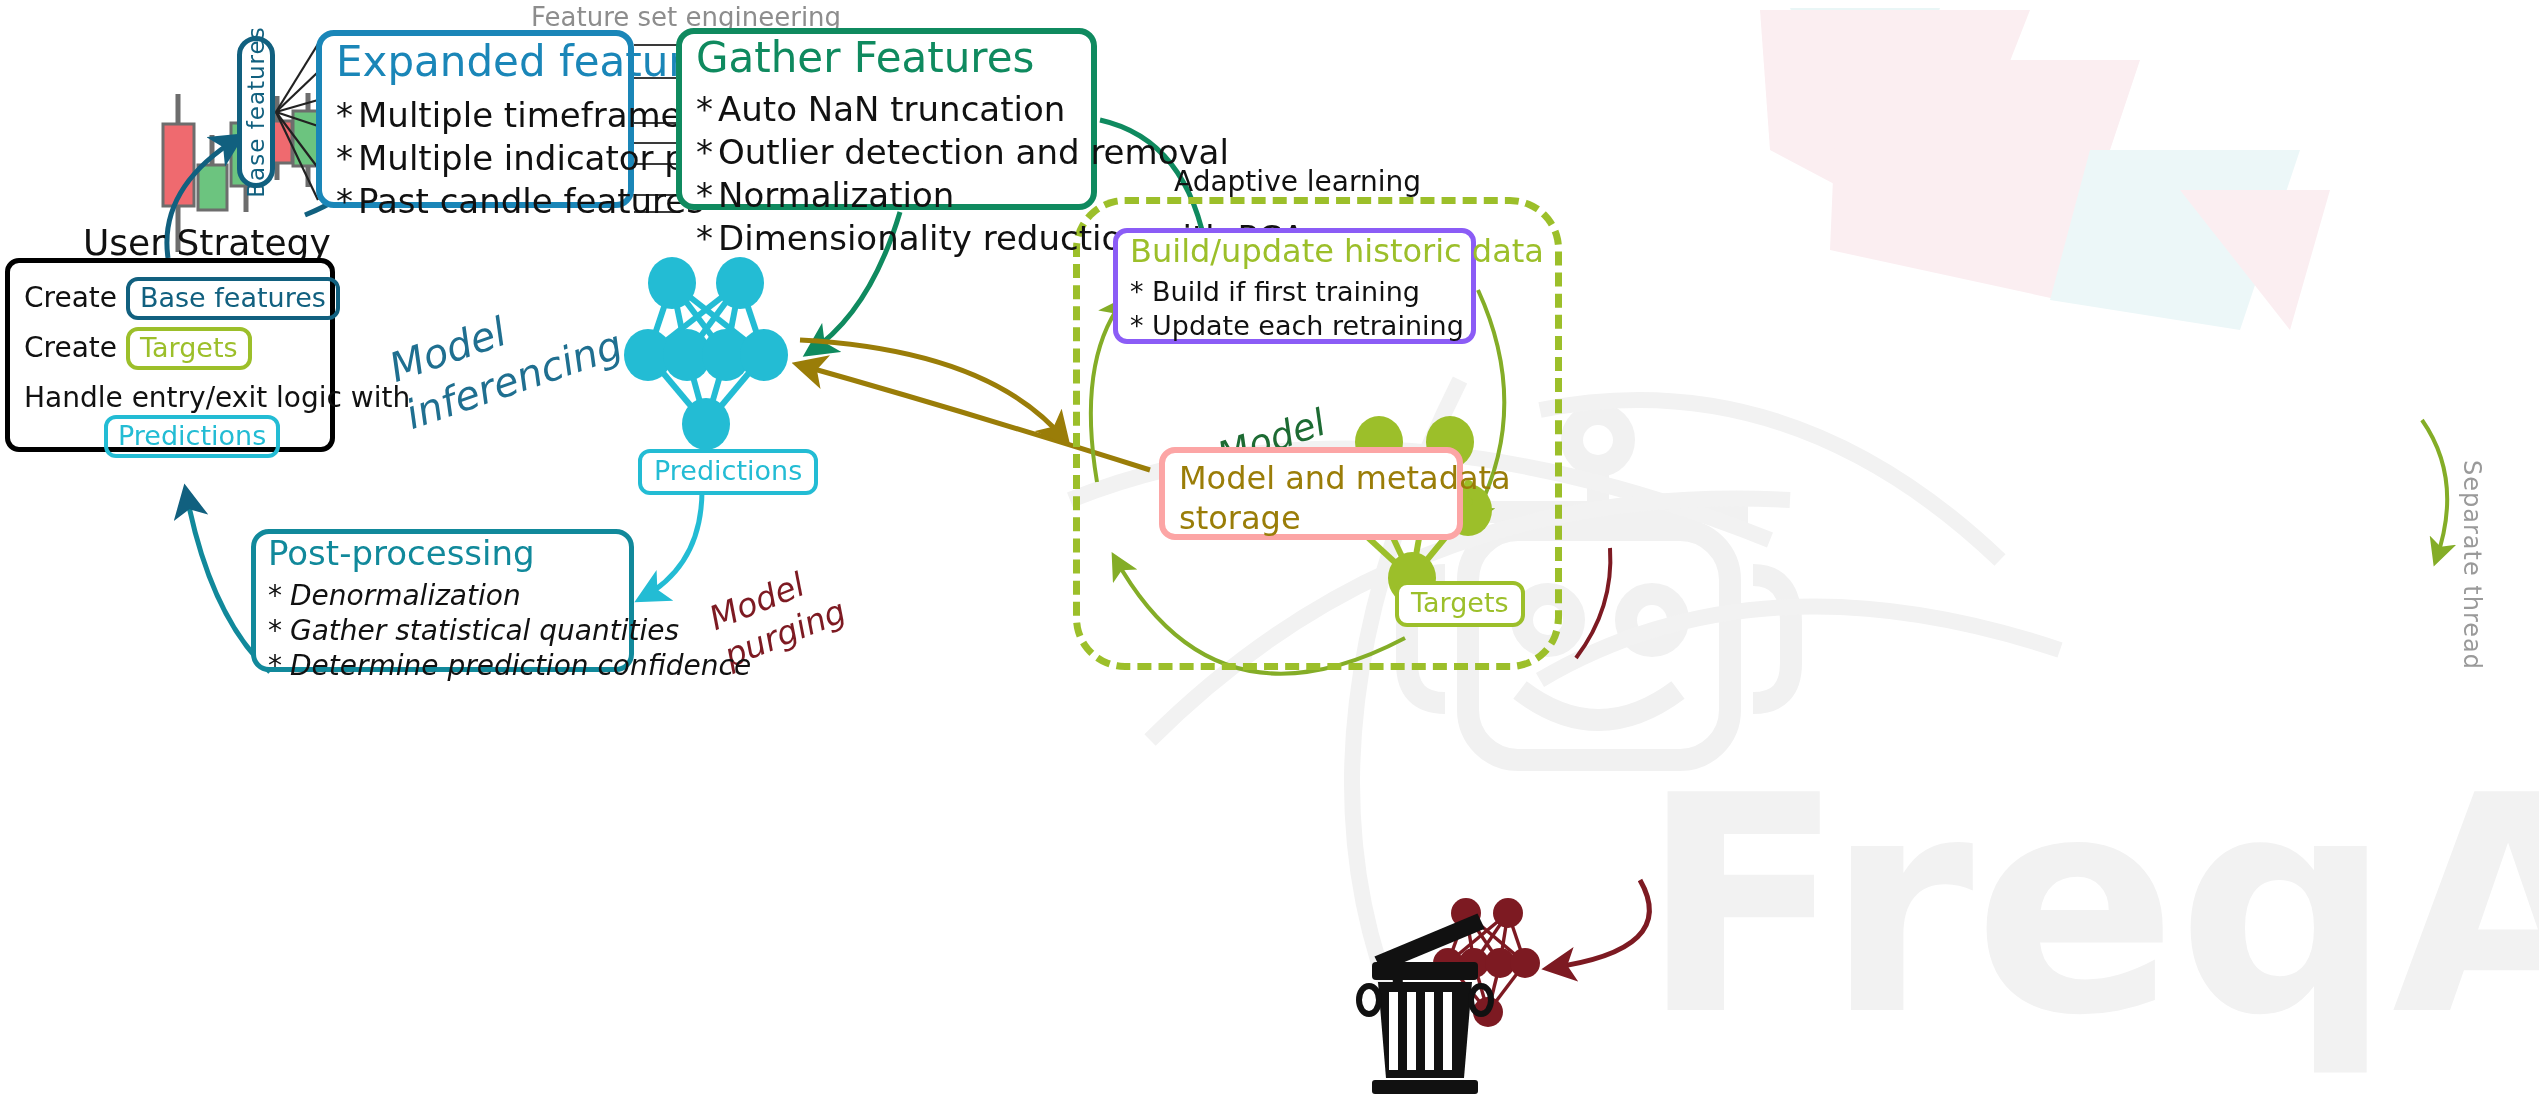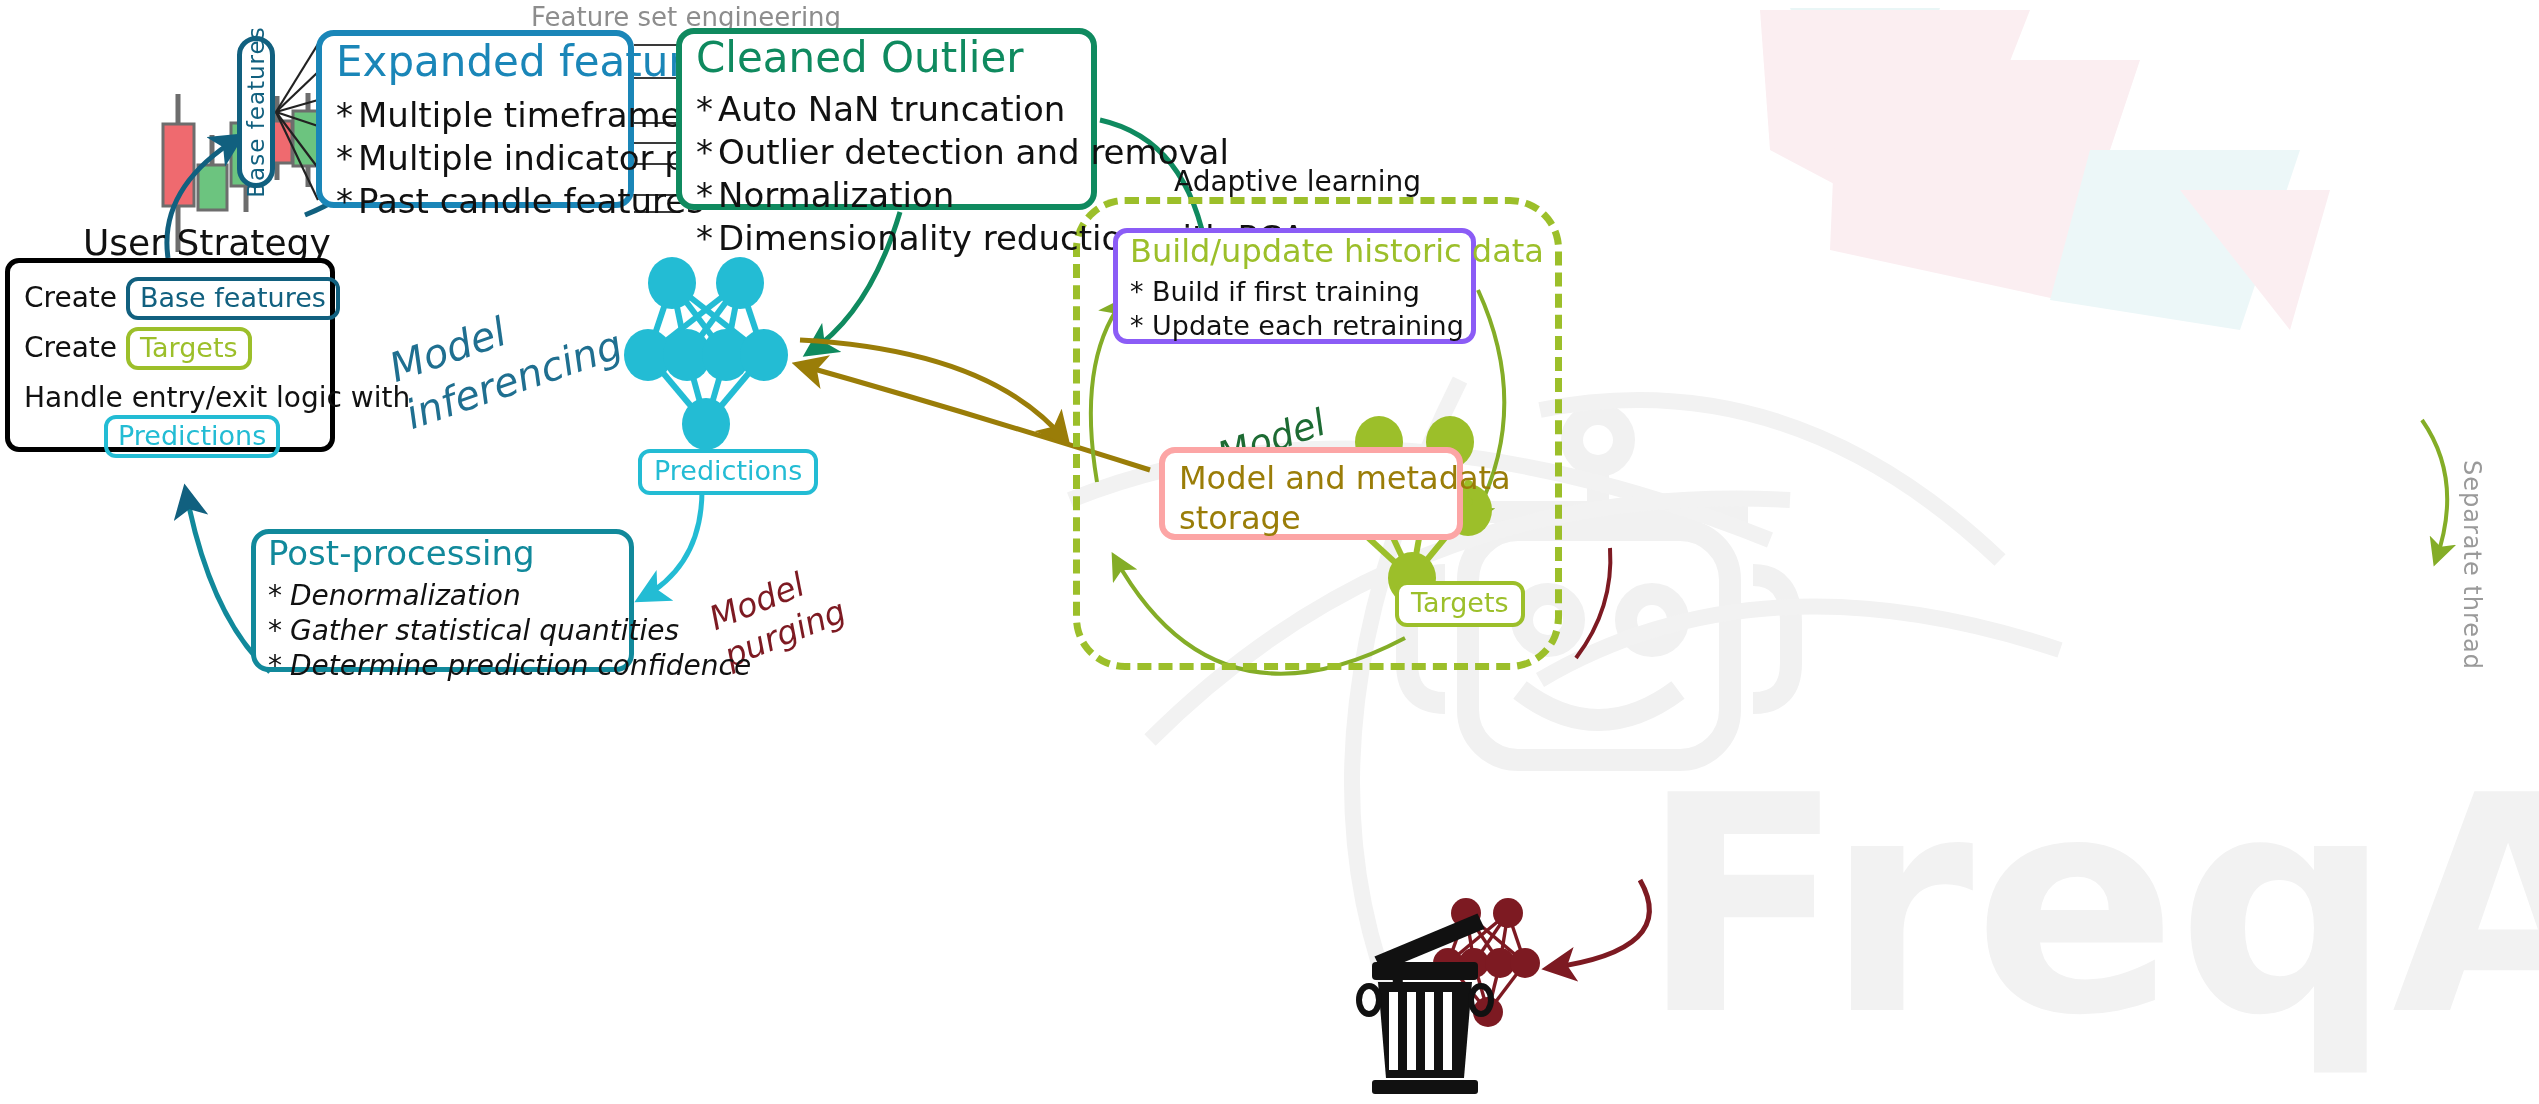--- a/index.html
+++ b/index.html
@@ -453,21 +453,21 @@
   <div id="expanded-features" class="node rbox">
     <div class="title" style="margin:4px 0 0 14px;">Expanded features</div>
     <ul class="bullets" style="margin:10px 0 0 14px;">
       <li><span class="st">*</span><span>Multiple timeframes</span></li>
       <li><span class="st">*</span><span>Multiple indicator periods</span></li>
       <li><span class="st">*</span><span>Past candle features</span></li>
     </ul>
   </div>
 
   <div id="cleaned-features" class="node rbox">
-    <div class="title" style="margin:2px 0 0 14px;">Cleaned Outlier</div>
+    <div class="title" style="margin:2px 0 0 14px;">Gather Features</div>
     <ul class="bullets" style="margin:8px 0 0 14px;">
       <li><span class="st">*</span><span>Auto NaN truncation</span></li>
       <li><span class="st">*</span><span>Outlier detection and removal</span></li>
       <li><span class="st">*</span><span>Normalization</span></li>
       <li><span class="st">*</span><span>Dimensionality reduction with PCA</span></li>
     </ul>
   </div>
 
   <div id="user-strategy-title" class="node">User Strategy</div>
   <div id="user-strategy-box" class="node rbox">

